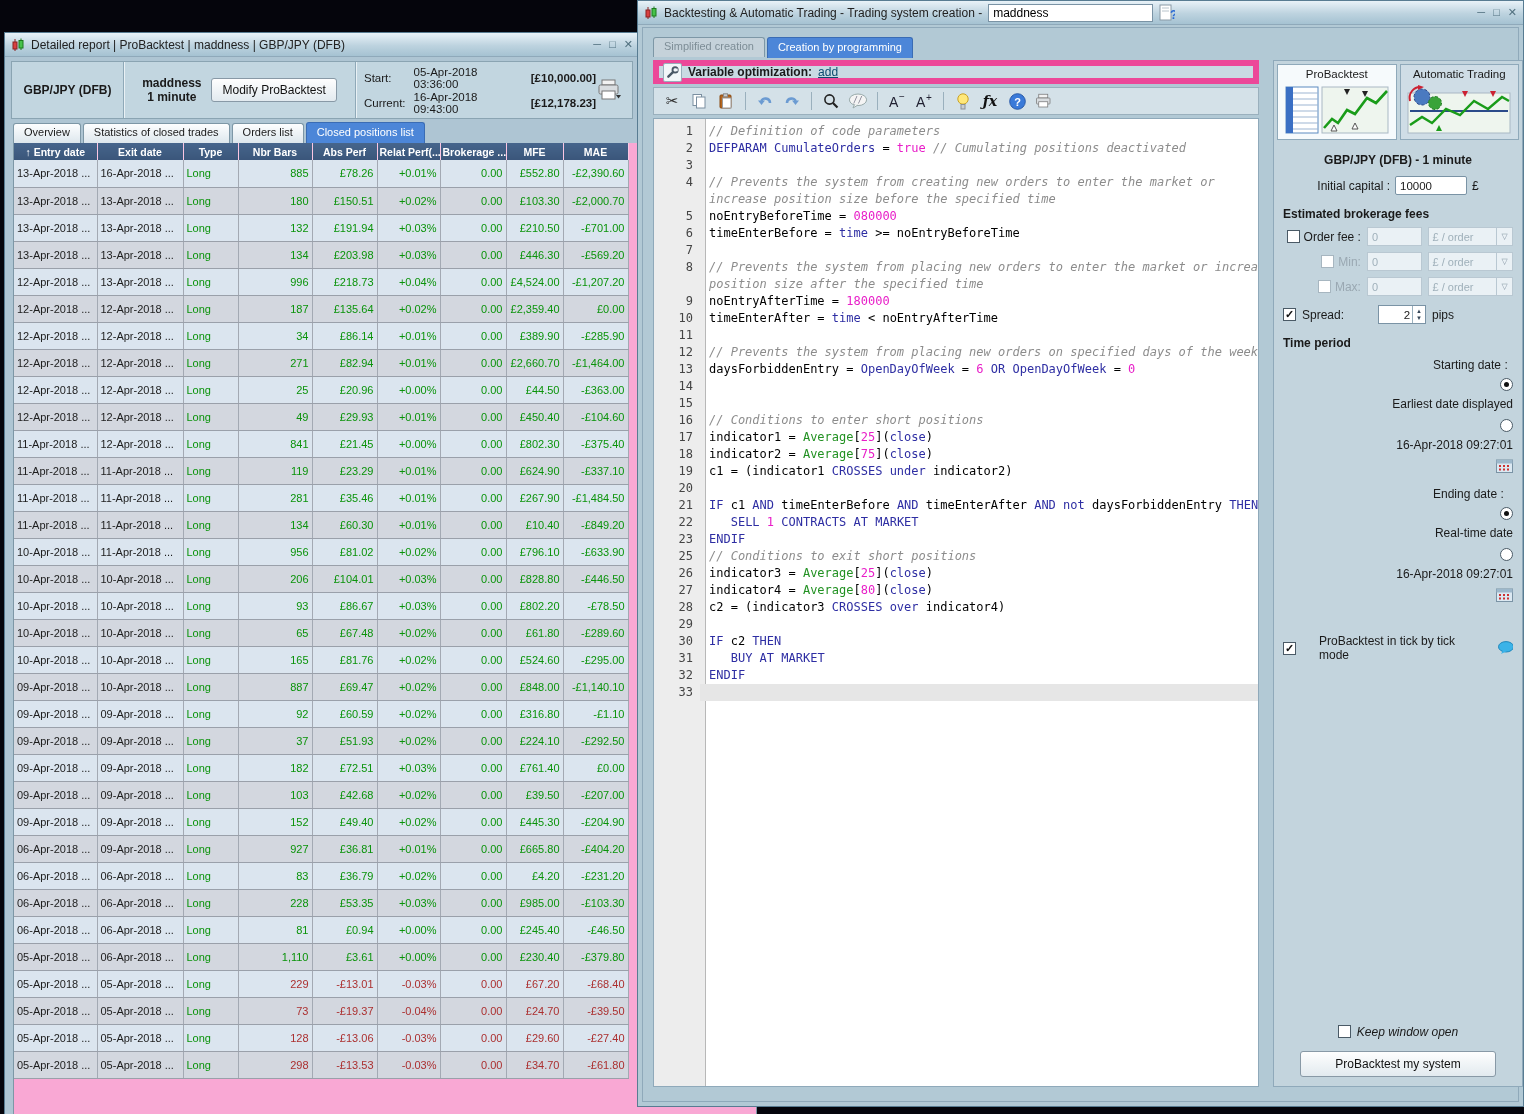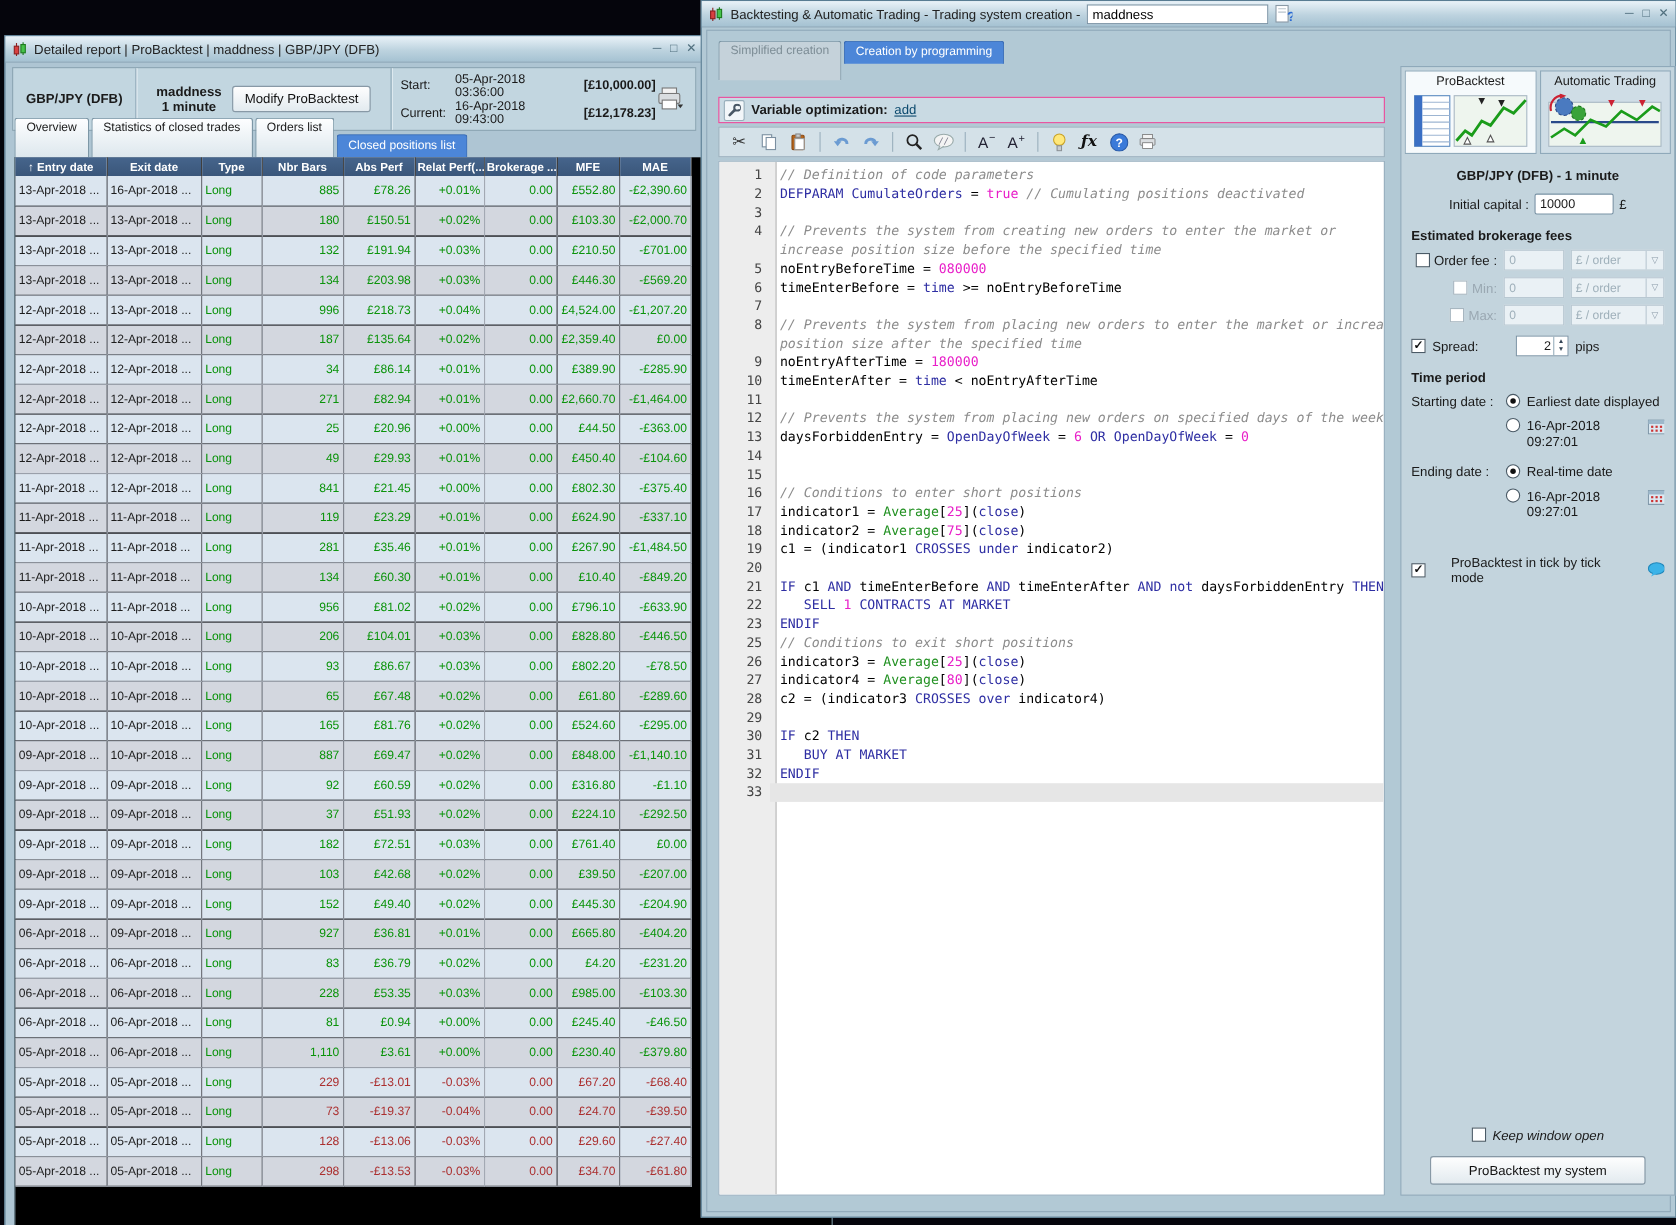--- a/index.html
+++ b/index.html
@@ -35,27 +35,27 @@
   .btn {
     background:linear-gradient(#fefefe,#e2eaef); border:1px solid #8899a6; border-radius:3px;
     padding:4px 10px; font-size:12px; color:#111; cursor:pointer; white-space:nowrap;
   }
   .lw-sec.range { flex:1; justify-content:flex-start; border-right:none; box-shadow:none; }
   .range-grid { display:grid; grid-template-columns:auto auto auto; gap:1px 8px; font-size:11.5px; align-items:center;}
   .range-grid .v { font-weight:bold; }
   .printer-box { margin-left:auto; display:flex; align-items:center; padding-right:2px; }
   .lw-tabs { position:absolute; top:89px; left:8px; height:21px; display:flex; gap:2px; align-items:flex-end; }
   .tab {
-    height:36px; padding:2px 10px 0 10px; font-size:11px; border:1px solid #7d97a6; border-bottom:none;
+    height:20px; padding:2px 10px 0 10px; font-size:11px; border:1px solid #7d97a6; border-bottom:none;
     border-radius:3px 3px 0 0; background:linear-gradient(#fdfeff,#dde7ed); cursor:pointer; white-space:nowrap;
   }
   .tab.active { height:21px; background:#4c86d8; color:#fff; border-color:#3a6cb4; padding-top:3px; }
   .lw-table-area {
     position:absolute; top:110px; left:8px; width:744px; bottom:23px;
-    background:#000000; border:1px solid #7d97a6; border-top:none;
+    background:#f9a8d4; border:1px solid #7d97a6; border-top:none;
   }
   table.positions { border-collapse:collapse; table-layout:fixed; width:614px; }
   table.positions th {
     background:linear-gradient(#46658c,#3a567a); color:#fff; font-size:10.5px; font-weight:bold;
     height:17px; border-right:1px solid rgba(255,255,255,.35); white-space:nowrap; overflow:hidden;
     text-align:center; padding:0 2px; cursor:pointer;
   }
   table.positions td {
     height:27px; font-size:11px; padding:0 3px; border-right:1px solid #a3a9b3; border-bottom:1px solid #9aa0aa;
     white-space:nowrap; overflow:hidden; color:#0a930a;
@@ -74,21 +74,21 @@
   #rw { left:637px; top:0; width:887px; height:1107px; background:#b2c9d5; }
   .rw-name-input {
     width:165px; height:18px; background:#fff; border:1px solid #7a93a5; font-size:12px;
     padding:1px 4px; font-family:"Liberation Sans",sans-serif;
   }
   .rw-content { position:absolute; top:26px; left:4px; right:4px; bottom:4px; border:1px solid #8fa9ba; }
   .rw-tabs { position:absolute; top:9px; left:10px; display:flex; gap:2px; }
   .rw-tabs .tab.inactive { color:#7d8d96; background:#c5d2da; }
   .creation-col { position:absolute; top:32px; left:10px; width:606px; bottom:14px; display:flex; flex-direction:column; }
   .varopt {
-    height:24px; background:#c9dae3; border:1px solid #ec4899; display:flex; align-items:center; gap:6px; padding:0 4px;margin-top:28px;
+    height:24px; background:#c9dae3; border:6px solid #ec4899; display:flex; align-items:center; gap:6px; padding:0 4px;
   }
   .varopt .label { font-weight:bold; font-size:12px; }
   .link { color:#0c4a6e; text-decoration:underline; cursor:pointer; font-size:12px; }
   .icon-btn { width:19px; height:19px; background:#f2f6f9; border:1px solid #98aebb; border-radius:2px;
               display:flex; align-items:center; justify-content:center; cursor:pointer; }
   .toolbar {
     margin-top:3px; height:28px; background:#d4e1e8; border:1px solid #9ab0bd;
     display:flex; align-items:center; gap:7px; padding:0 8px;
   }
   .tb-icon { display:flex; align-items:center; justify-content:center; width:20px; height:20px; cursor:pointer; }
@@ -137,21 +137,21 @@
                font-size:11px; padding:1px 4px; display:flex; align-items:center; }
   .dis-select { width:92px; height:19px; background:#eaf1f5; border:1px solid #b9c8d2; color:#9fb0ba;
                 font-size:11px; display:flex; align-items:center; cursor:default; }
   .dis-select .txt { flex:1; padding:0 4px; white-space:nowrap; overflow:hidden; }
   .dis-select .arr { width:16px; height:100%; border-left:1px solid #b9c8d2; display:flex; align-items:center;
                      justify-content:center; font-size:8px; color:#8a9aa8; }
   .spin { width:48px; height:19px; background:#fff; border:1px solid #7a93a5; display:flex; align-items:center; }
   .spin .val { flex:1; text-align:right; padding-right:2px; font-size:11.5px; }
   .spin .arrows { width:13px; height:100%; border-left:1px solid #9ab0bd; display:flex; flex-direction:column;
                   align-items:center; justify-content:center; font-size:6px; color:#345; line-height:7px; cursor:pointer; }
-  .radio-row { display:flex; align-items:flex-start; gap:6px; margin-top:8px; }
+  .radio-row { display:flex; align-items:flex-end; gap:6px; margin-top:8px;flex-direction:column; }
   .radio-label-col { width:80px; flex:none; }
   .radio { width:13px; height:13px; border:1px solid #4a5a66; border-radius:50%; background:#fff;
            display:inline-flex; align-items:center; justify-content:center; flex:none; cursor:pointer; }
   .radio.sel::after { content:""; width:5px; height:5px; border-radius:50%; background:#111; }
   .indent { margin-left:86px; }
   .tick-row { display:flex; align-items:center; gap:23px; margin-top:32px; }
   .pb-bottom { position:absolute; left:0; right:0; bottom:9px; text-align:center; }
   .keep-row { display:inline-flex; align-items:center; gap:6px; font-size:12px;font-style:italic; }
   .run-btn { display:block; margin:10px auto 0 auto; width:196px; padding:5px 0; text-align:center; }
 </style>

